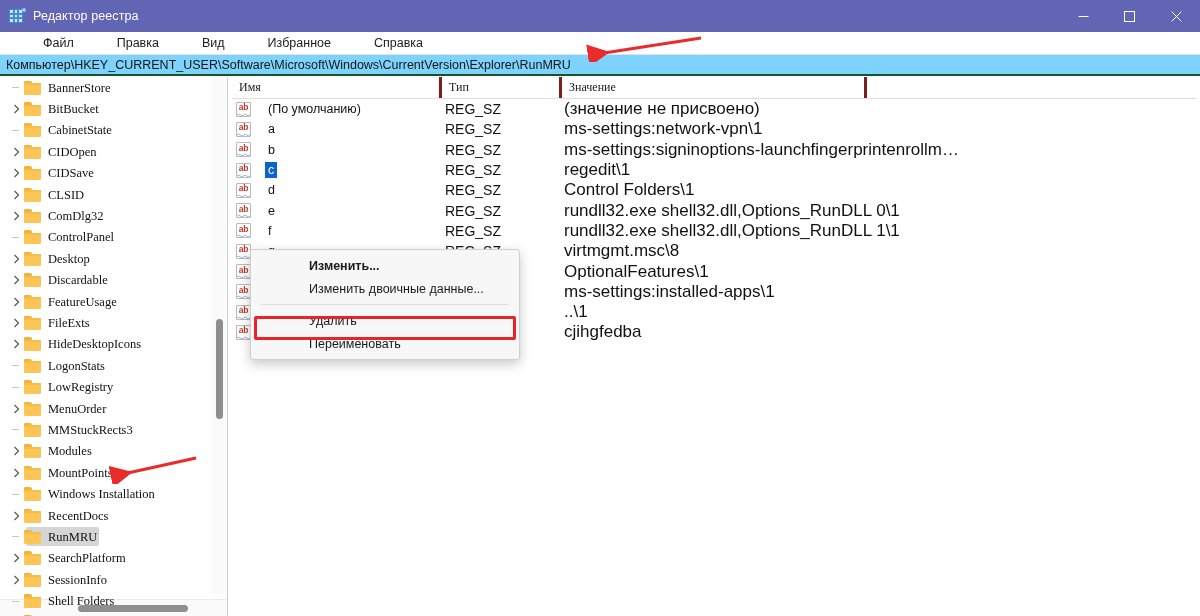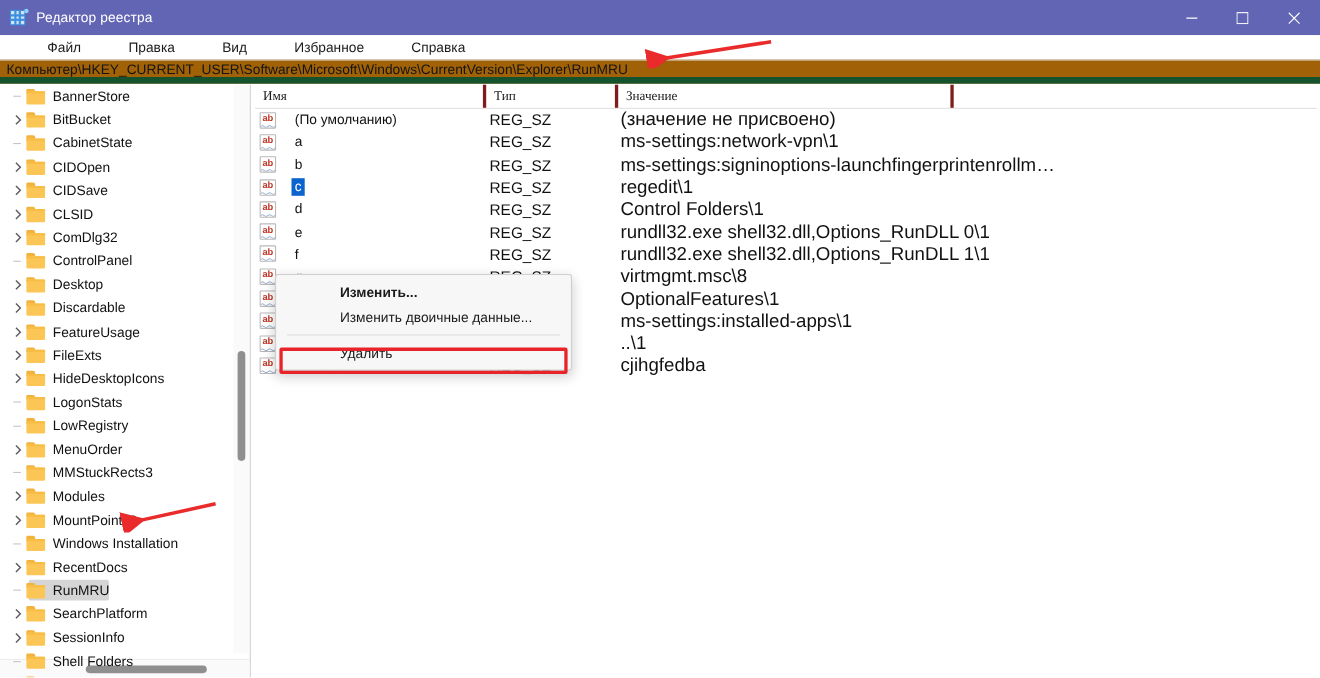--- a/index.html
+++ b/index.html
@@ -77,23 +77,23 @@
     color: #1b1b1b;
     padding: 2px 8px 3px 8px;
     white-space: nowrap;
     margin-left: 27px;
   }
 
   
   .addressbar {
     position: absolute; left: 0; top: 54px;
     width: 1200px; height: 22px;
-    background: #a16207;
+    background: #7dd3fc;
     border-top: 1px solid #e2e2e2;
-    border-bottom: 6px solid #14532d;
+    border-bottom: 2px solid #14532d;
     display: flex; align-items: center;
     box-sizing: border-box;
     padding-left: 6px;
   }
   .addressbar span {
     font-size: 12.5px; color: #141414;
     white-space: nowrap;
   }
 
   
@@ -104,20 +104,21 @@
   }
 
   
   .treepane {
     position: absolute; left: 0; top: 0;
     width: 228px; height: 539px;
     background: #ffffff;
     border-right: 1px solid #cfcfcf;
     box-sizing: border-box;
     overflow: hidden;
+    font-family: Liberation Serif, serif;
   }
   .treelist {
     position: absolute; left: 0; top: 0;
     width: 212px;
   }
   .treerow {
     height: 21.4px;
     display: flex; align-items: center;
     padding-left: 8px;
     box-sizing: border-box;
@@ -905,20 +906,21 @@
             <span class="lval">cjihgfedba</span>
           </div>
         </div>
     </div>
 
     <div class="ctxmenu" id="ctx-menu">
         <div class="ctxitem bold">Изменить...</div>
         <div class="ctxitem">Изменить двоичные данные...</div>
         <div class="ctxsep"></div>
         <div class="ctxitem">Удалить</div>
+        <div class="ctxitem">Переименовать</div>
       </div>
     <div class="ctx-highlight" style="top:239px; left:254px;"></div>
   </div>
 
   <svg class="arrow" style="left:575px; top:36px;" width="130" height="26" viewBox="0 0 130 26">
     <defs>
       <marker id="ah1" markerWidth="7" markerHeight="7" refX="6" refY="3.5" orient="auto">
         <polygon points="7,0 7,7 0,3.5" fill="#ea2b2b"></polygon>
       </marker>
     </defs>

